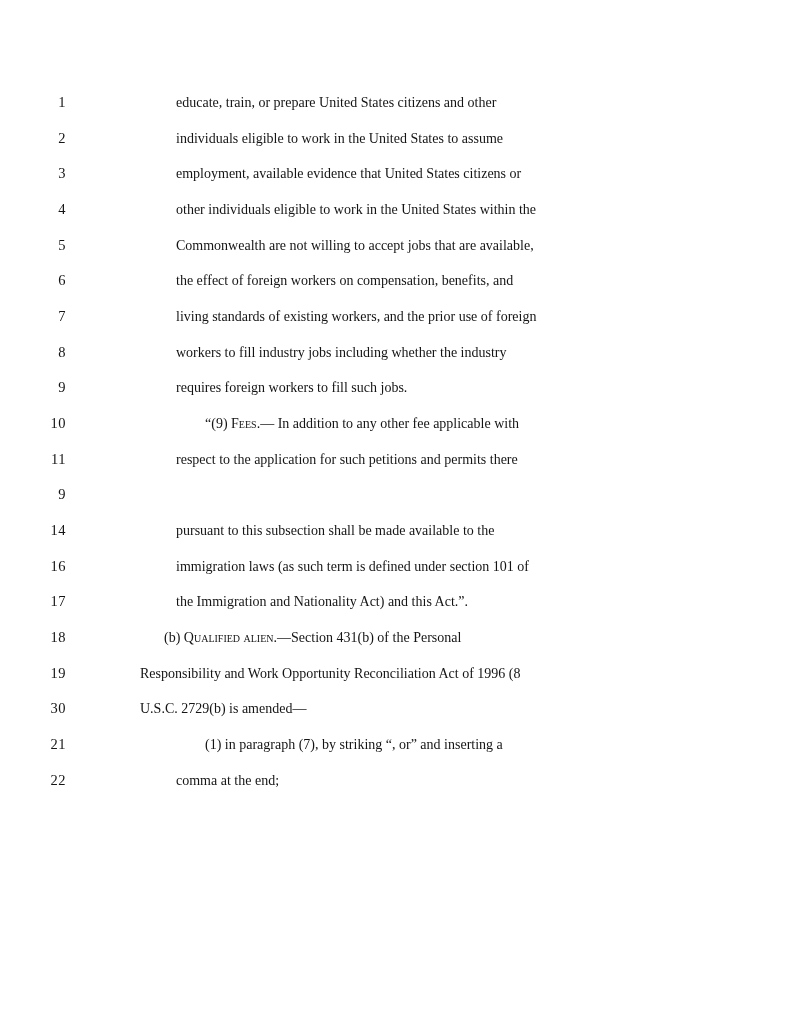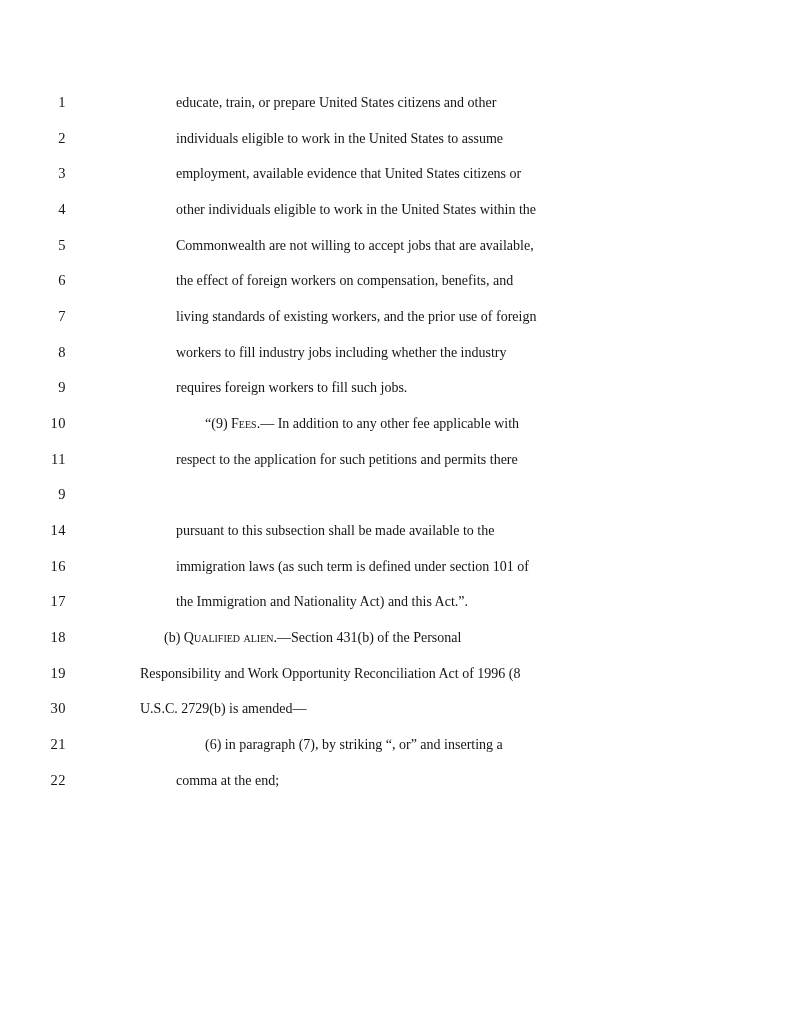--- a/index.html
+++ b/index.html
@@ -115,20 +115,20 @@
       <div class="row">
         <div class="num">19</div>
         <div class="text indent-base"><span>Responsibility and Work Opportunity Reconciliation Act of 1996 (8</span></div>
       </div>
       <div class="row">
         <div class="num">30</div>
         <div class="text indent-base"><span>U.S.C. 2729(b) is amended—</span></div>
       </div>
       <div class="row">
         <div class="num">21</div>
-        <div class="text indent-para"><span>(6) in paragraph (7), by striking “, or” and inserting a</span></div>
+        <div class="text indent-para"><span>(1) in paragraph (7), by striking “, or” and inserting a</span></div>
       </div>
       <div class="row">
         <div class="num">22</div>
         <div class="text indent-quoted"><span>comma at the end;</span></div>
       </div>
     </div>
 </div>
 
 </body></html>

